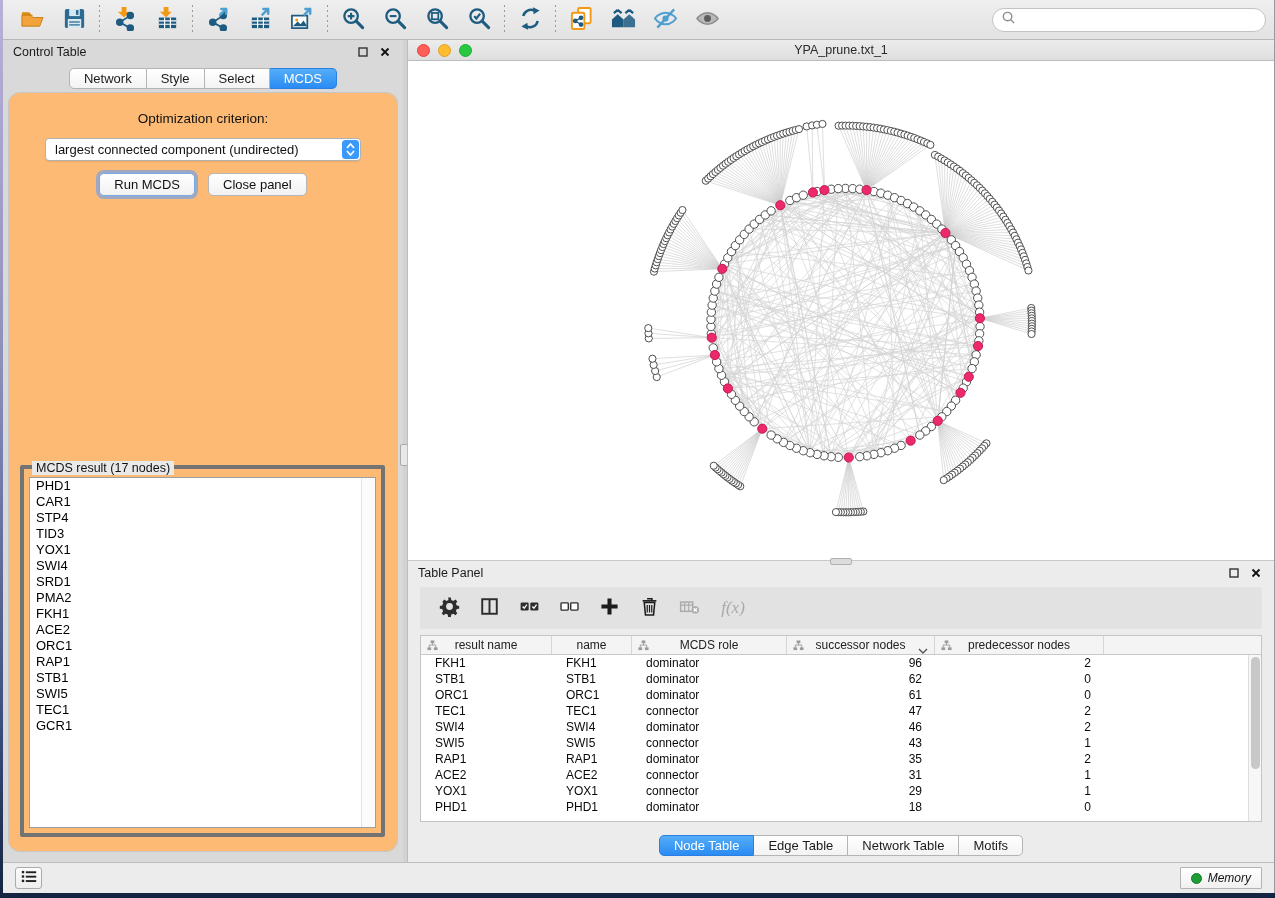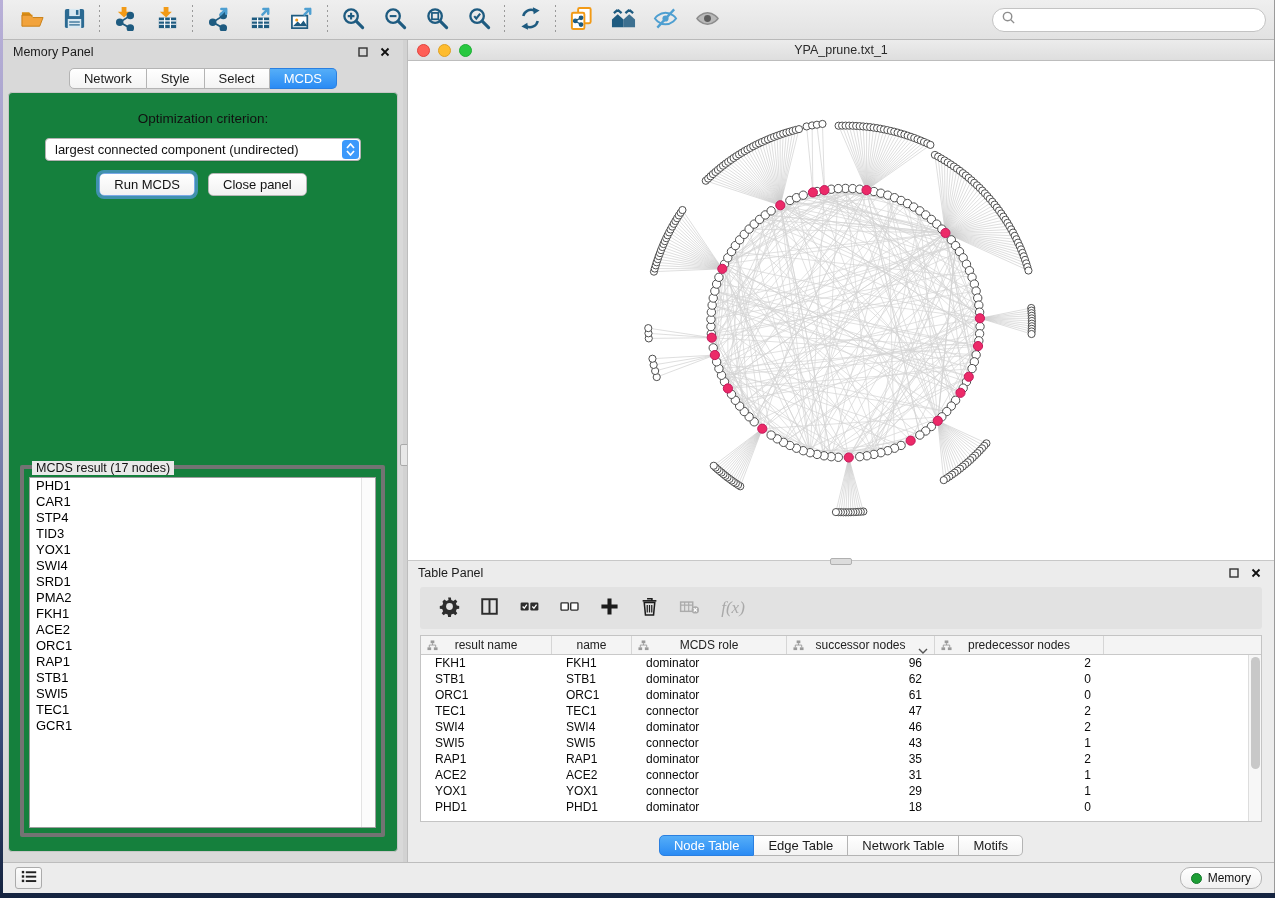--- a/index.html
+++ b/index.html
@@ -36,21 +36,21 @@
     background:#d9d9d9; }
   #cp-tabs { position:absolute; left:0; top:28px; width:100%; display:flex; justify-content:center; }
   .seg { display:flex; }
   .seg-tab { height:21px; line-height:19px; padding:0 14px; font-size:13px; color:#1b1b1b;
     background:linear-gradient(180deg,#ffffff,#f3f3f3); border:1px solid #b4b4b4; border-left:none;
     cursor:default; }
   .seg-tab:first-child { border-left:1px solid #b4b4b4; border-radius:5px 0 0 5px; }
   .seg-tab:last-child { border-radius:0 5px 5px 0; }
   .seg-tab.active { background:linear-gradient(180deg,#55aef8,#2a8bf4); color:#fff; border-color:#2a7fe0; }
   #cp-content { position:absolute; left:5px; right:5px; top:52px; bottom:10px;
-    background:#15803d; border:1px solid #c6c6c6; border-radius:4px; }
+    background:#fdba74; border:1px solid #c6c6c6; border-radius:12px; }
   #opt-label { margin-top:18px; text-align:center; font-size:13.5px; color:#111; }
   #criterion-select { position:relative; margin:12px 36px 0 36px; height:23px; background:#fff;
     border:1px solid #b2b2b2; border-radius:4px; display:flex; align-items:center;
     font-size:13px; color:#111; padding-left:9px; box-shadow:0 1px 1px rgba(0,0,0,0.08); }
   #criterion-select .stepper { position:absolute; right:1px; top:1px; }
   #criterion-select .stepper svg { width:17px; height:19px; display:block; }
   #cp-buttons { margin-top:12px; display:flex; justify-content:center; gap:13px; }
   .cp-btn { height:23px; padding:0 14px; font-size:13px; color:#111;
     background:linear-gradient(180deg,#ffffff,#f1f1f1); border:1px solid #b6b6b6; border-radius:5px; }
   .cp-btn.focused { box-shadow:0 0 0 3px rgba(93,156,251,0.6); border-color:#7aa9e8; }
@@ -109,22 +109,22 @@
     background:#c8c8c8; border-radius:5px; }
   #tp-tabs { position:absolute; left:0; right:0; bottom:6px; display:flex; justify-content:center; }
 
   
   #status-bar { position:absolute; left:0; bottom:0; width:100%; height:31px; background:#ececec;
     border-top:1px solid #bdbdbd; display:flex; align-items:center; padding:0 12px; }
   #list-btn { width:27px; height:22px; background:linear-gradient(180deg,#fdfdfd,#ededed);
     border:1px solid #ababab; border-radius:3px; display:flex; align-items:center; justify-content:center; }
   #list-btn svg { width:16px; height:13px; }
   #memory-btn { margin-left:auto; height:22px; padding:0 10px; display:flex; align-items:center; gap:6px;
-    background:linear-gradient(180deg,#ffffff,#f0f0f0); border:1px solid #b3b3b3; border-radius:10px;
-    font-size:12px; color:#111; }
+    background:linear-gradient(180deg,#ffffff,#f0f0f0); border:1px solid #b3b3b3; border-radius:1px;
+    font-size:12px; color:#111;font-style:italic; }
   #memory-dot { width:11px; height:11px; border-radius:50%; background:#1d9e35; border:1px solid #12772a; }
 </style>
 </head>
 <body>
 
 <div id="app">
 
   <div id="main-toolbar">
     <button class="tb-btn">
         <span><svg viewBox="0 0 26 26">
@@ -269,21 +269,21 @@
             <circle cx="7" cy="7" r="4.5" fill="none" stroke="#8e8e8e" stroke-width="1.5"></circle>
             <path d="M10.5 10.5L14 14" stroke="#8e8e8e" stroke-width="1.5"></path>
           </svg>
       </span>
       <input type="text" placeholder="" style="">
     </div>
   </div>
 
   <div id="control-panel">
     <div class="panel-titlebar">
-      <span class="panel-title">Memory Panel</span>
+      <span class="panel-title">Control Table</span>
       <span class="win-ctl">
         <svg viewBox="0 0 10 10">
             <rect x="1" y="1" width="8" height="8" fill="none" stroke="#333" stroke-width="1.4"></rect>
           </svg>
       </span>
       <span class="win-ctl">
         <svg viewBox="0 0 10 10">
             <path d="M1.5 1.5l7 7M8.5 1.5l-7 7" stroke="#111" stroke-width="1.8"></path>
           </svg>
       </span>

